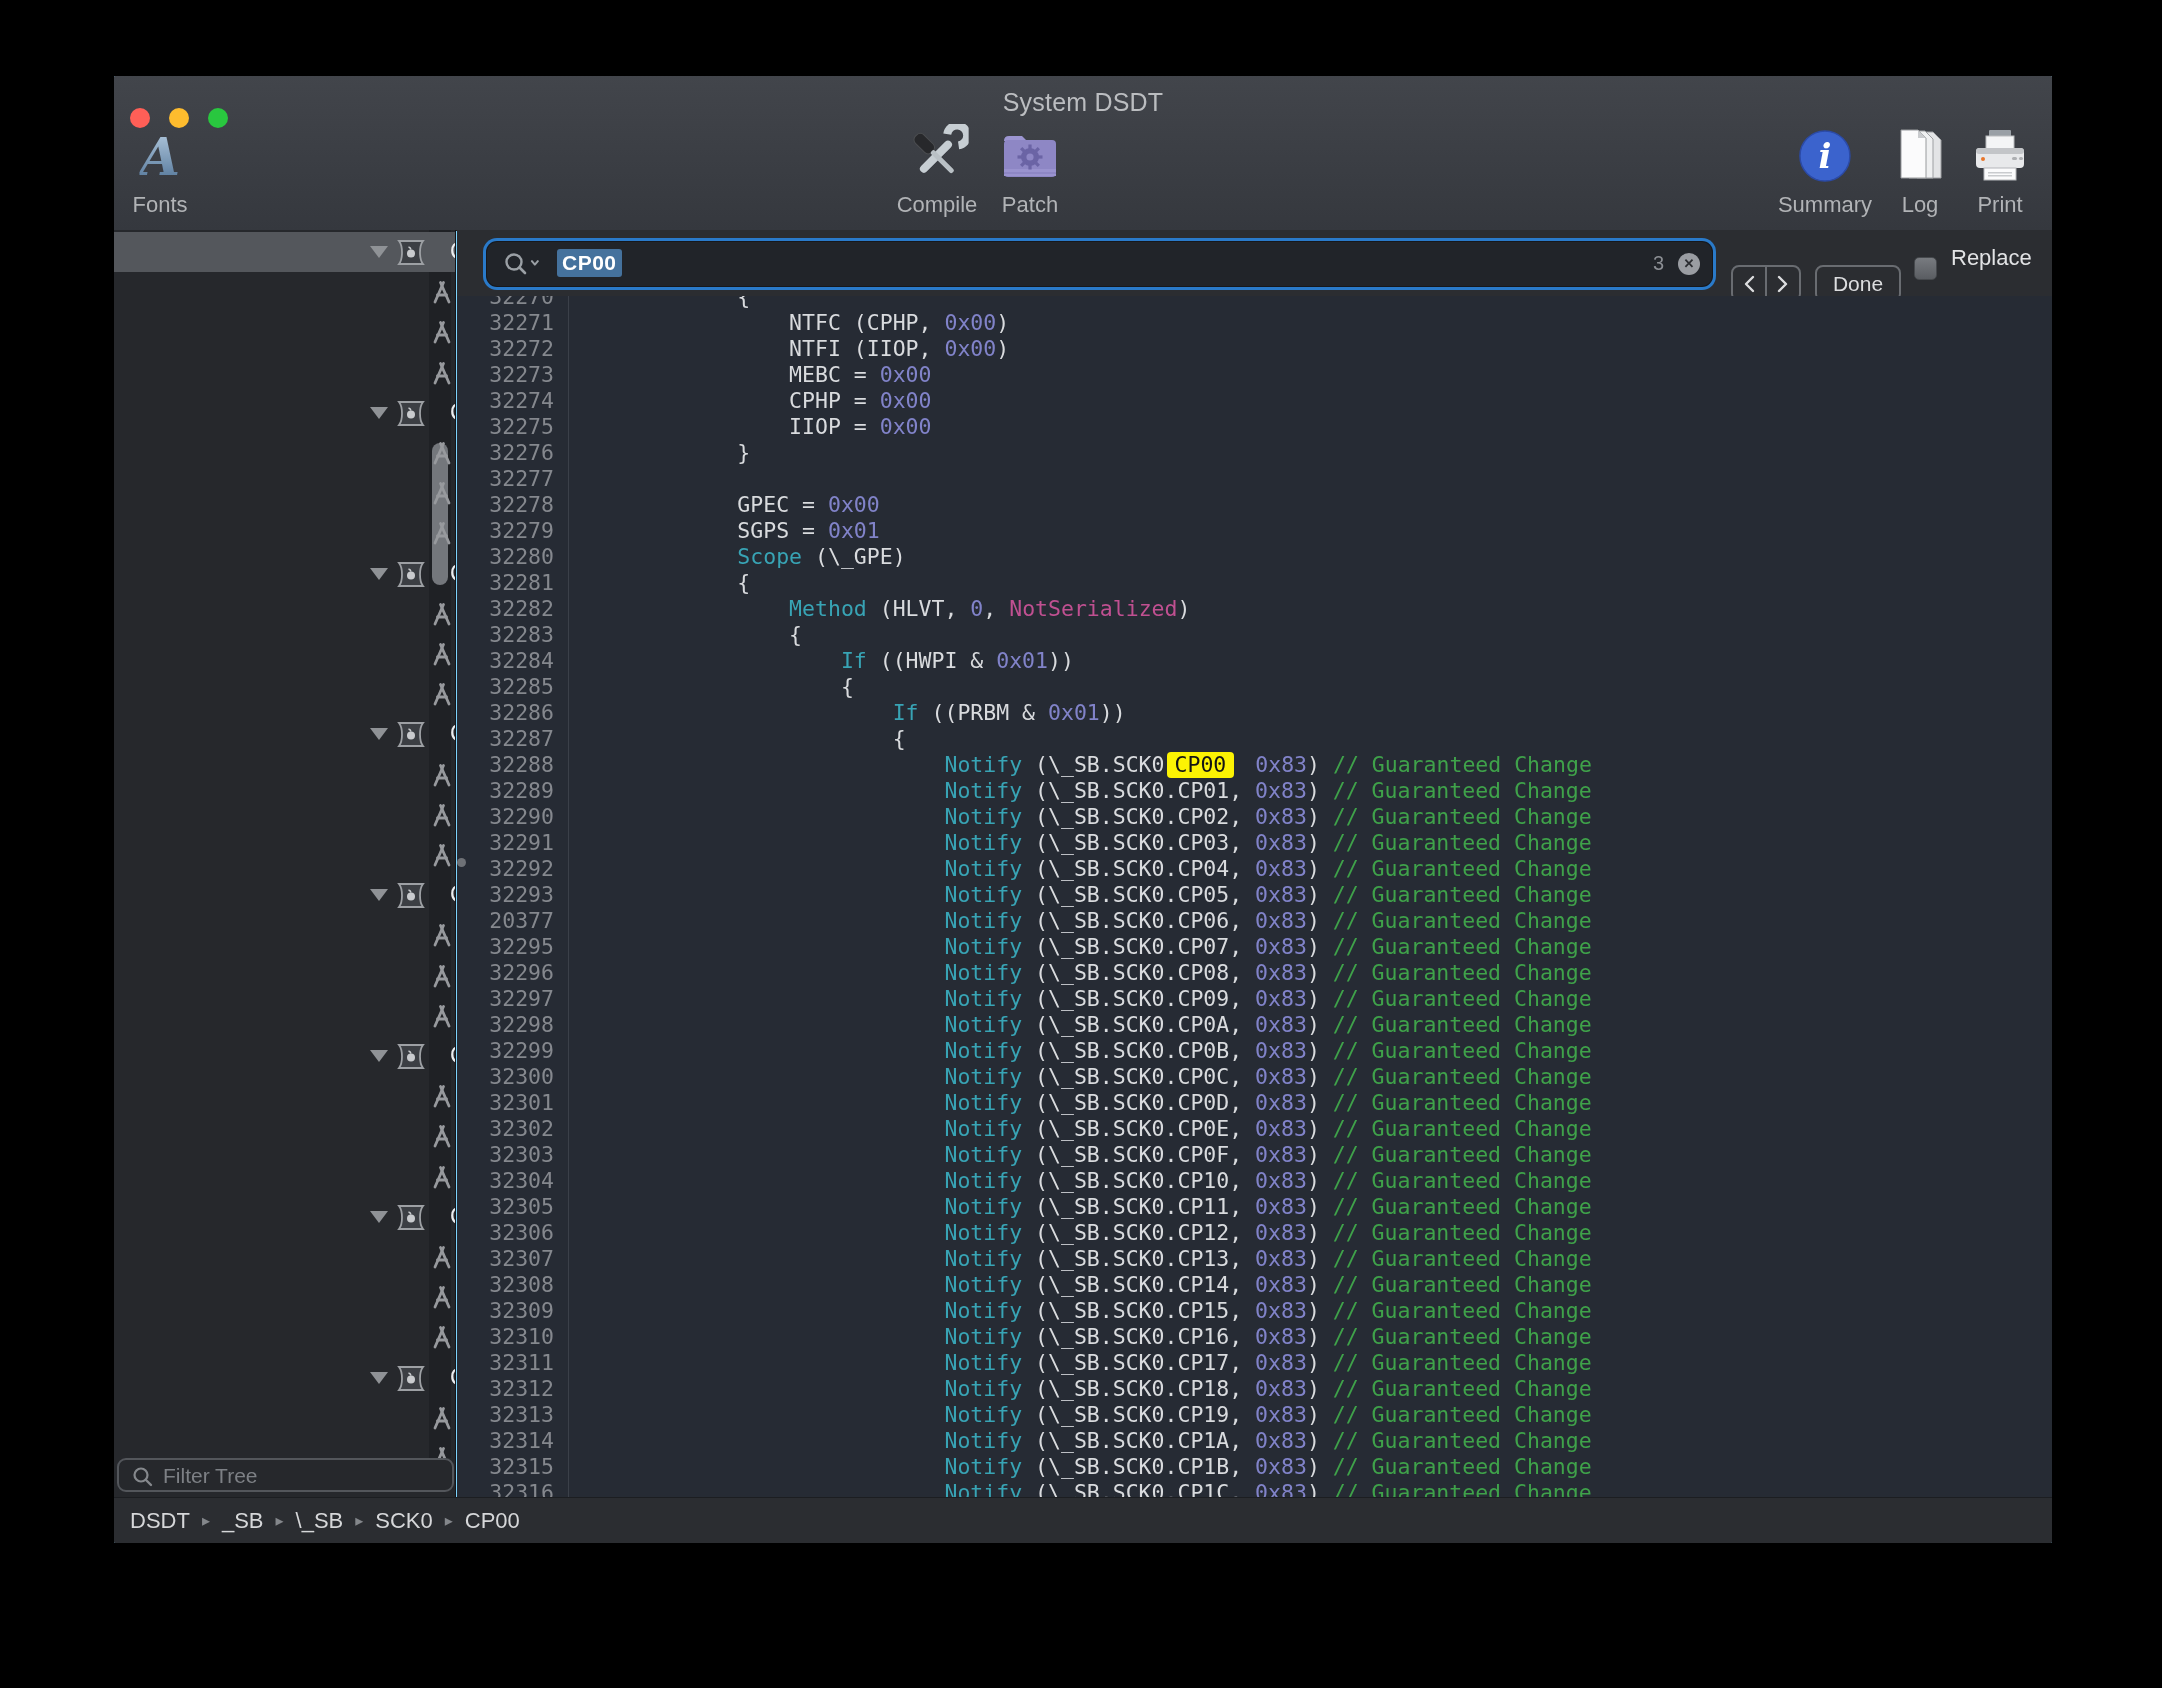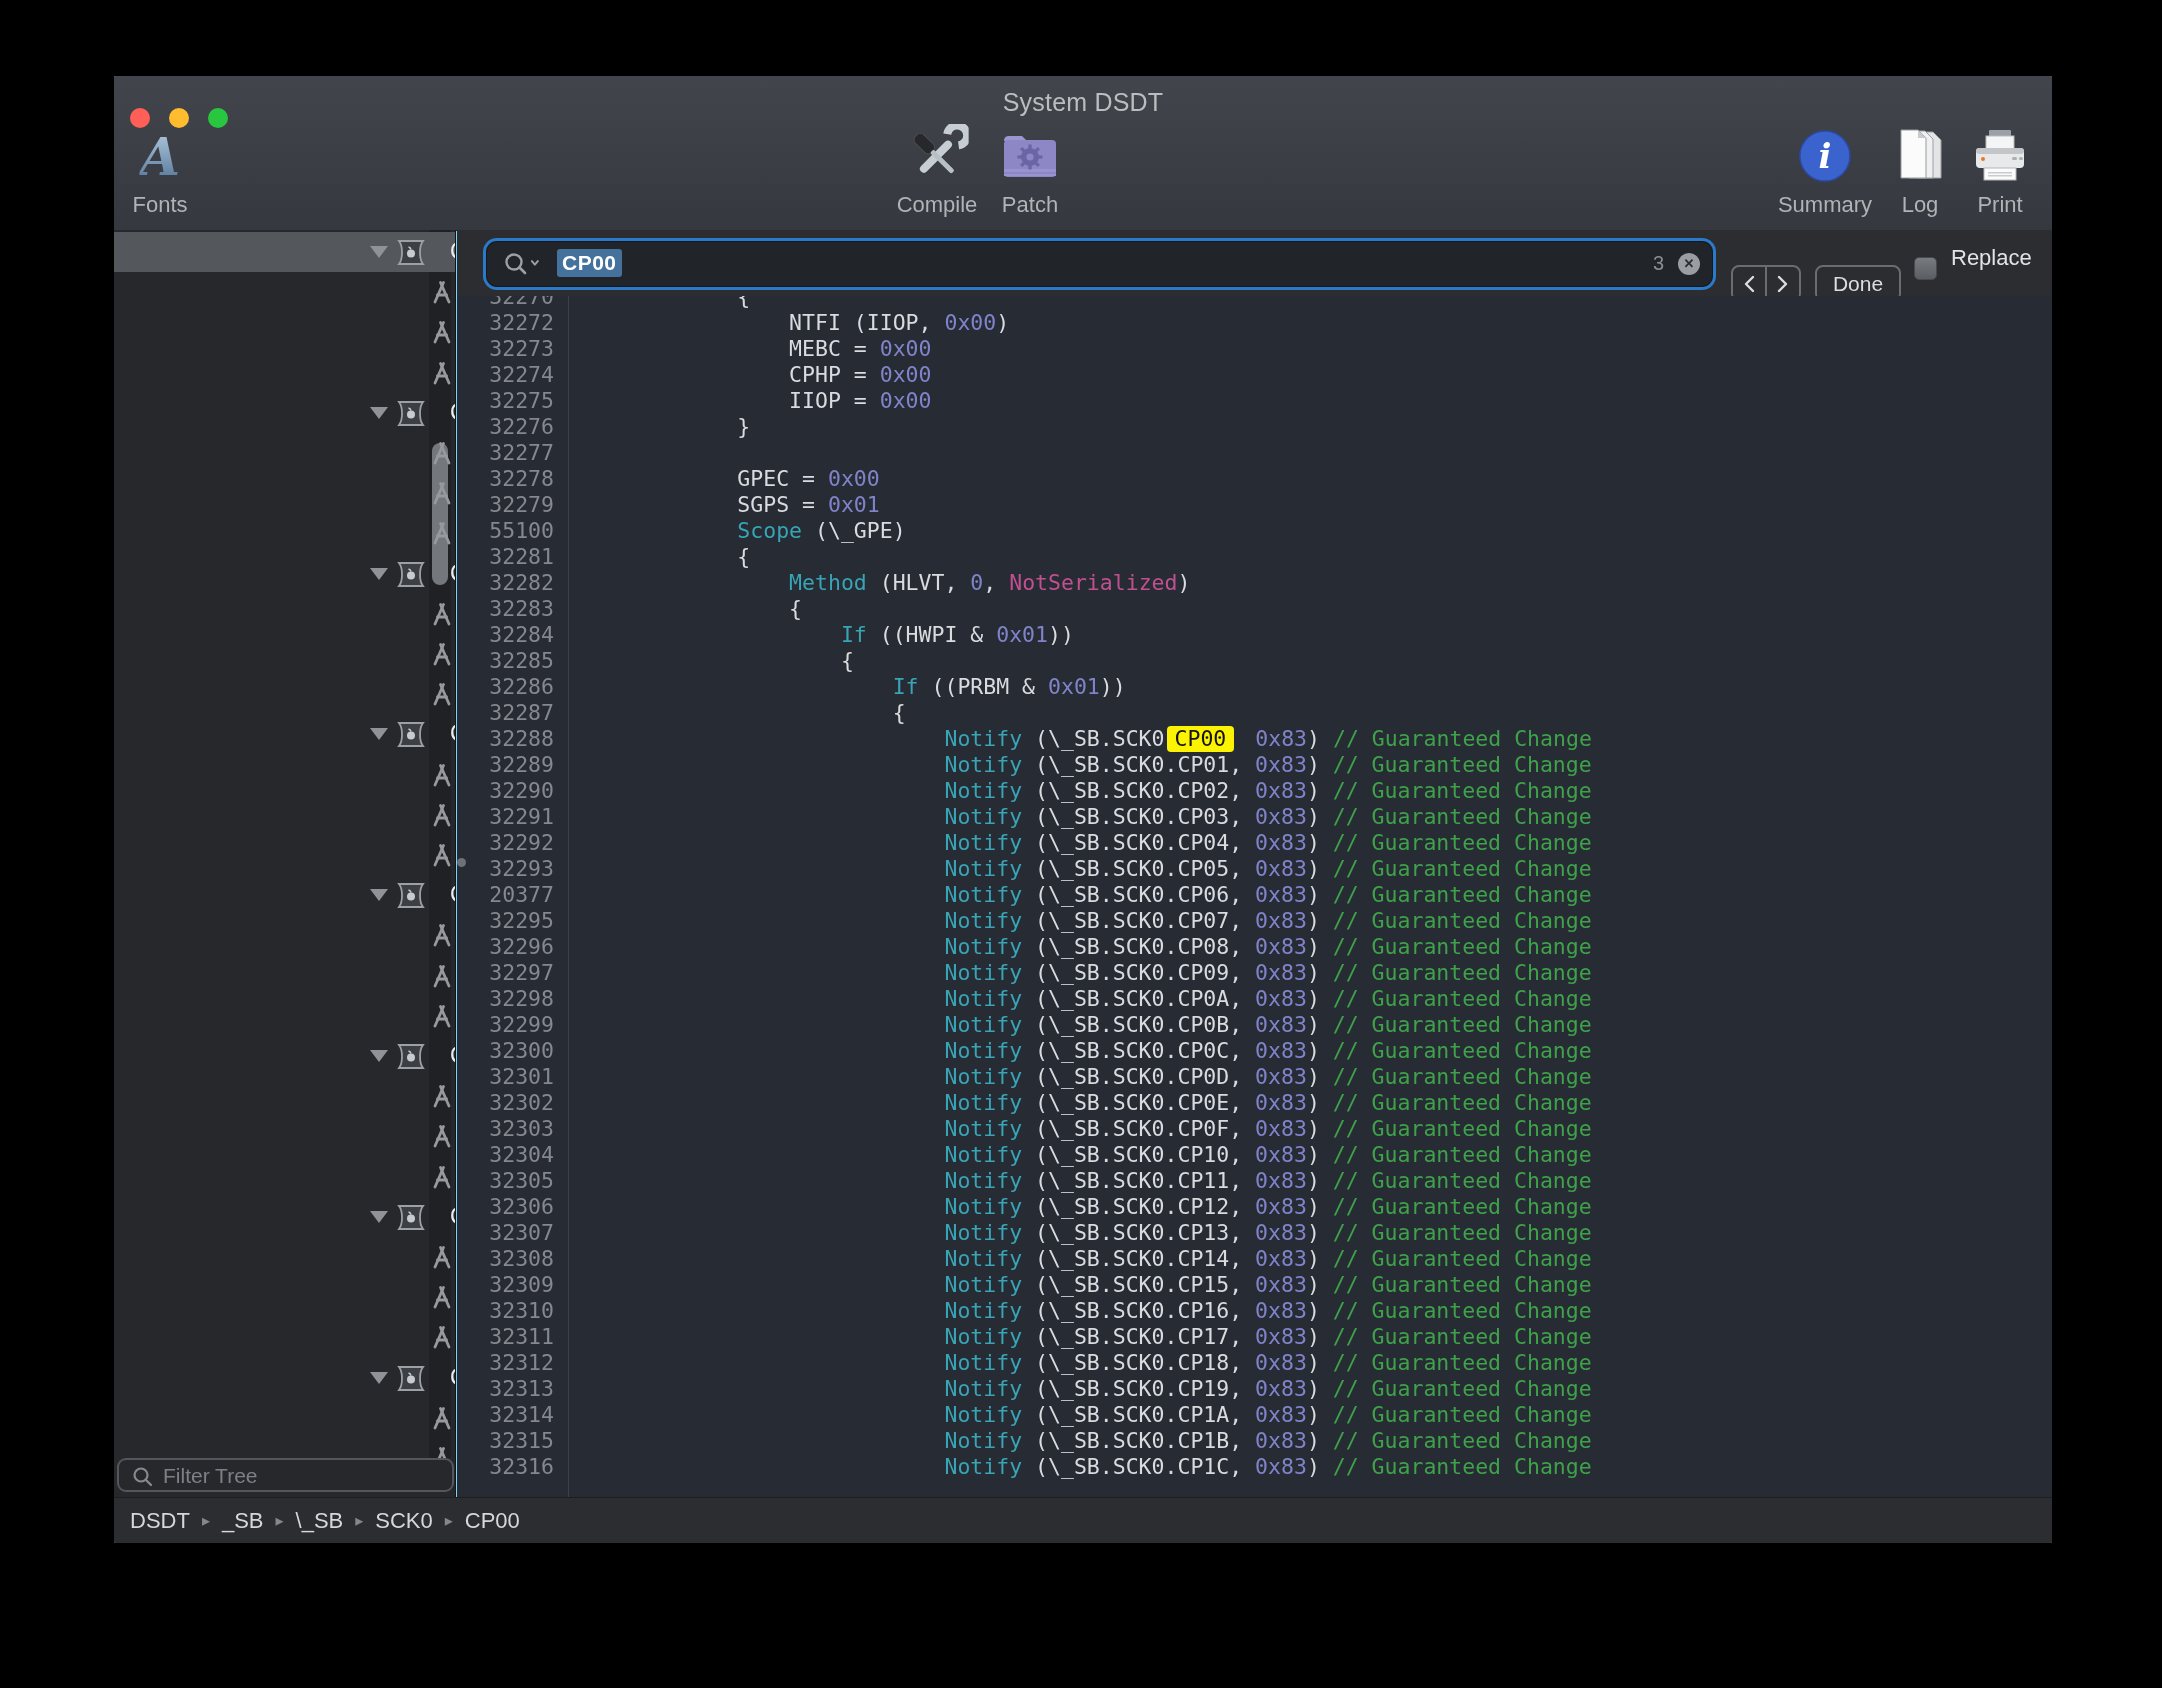--- a/index.html
+++ b/index.html
@@ -506,20 +506,24 @@
       </div>
     </div>
 
     <div id="editor">
       <div id="code-scroll">
           <div class="code-line">
             <span class="ln">32270</span>
             <span class="lc"><span class="tok-p">            {</span></span>
           </div>
           <div class="code-line">
+            <span class="ln">32271</span>
+            <span class="lc"><span class="tok-p">                NTFC (CPHP, </span><span class="tok-n">0x00</span><span class="tok-p">)</span></span>
+          </div>
+          <div class="code-line">
             <span class="ln">32272</span>
             <span class="lc"><span class="tok-p">                NTFI (IIOP, </span><span class="tok-n">0x00</span><span class="tok-p">)</span></span>
           </div>
           <div class="code-line">
             <span class="ln">32273</span>
             <span class="lc"><span class="tok-p">                MEBC = </span><span class="tok-n">0x00</span></span>
           </div>
           <div class="code-line">
             <span class="ln">32274</span>
             <span class="lc"><span class="tok-p">                CPHP = </span><span class="tok-n">0x00</span></span>
@@ -538,21 +542,21 @@
           </div>
           <div class="code-line">
             <span class="ln">32278</span>
             <span class="lc"><span class="tok-p">            GPEC = </span><span class="tok-n">0x00</span></span>
           </div>
           <div class="code-line">
             <span class="ln">32279</span>
             <span class="lc"><span class="tok-p">            SGPS = </span><span class="tok-n">0x01</span></span>
           </div>
           <div class="code-line">
-            <span class="ln">55100</span>
+            <span class="ln">32280</span>
             <span class="lc"><span class="tok-p">            </span><span class="tok-k">Scope</span><span class="tok-p"> (\_GPE)</span></span>
           </div>
           <div class="code-line">
             <span class="ln">32281</span>
             <span class="lc"><span class="tok-p">            {</span></span>
           </div>
           <div class="code-line">
             <span class="ln">32282</span>
             <span class="lc"><span class="tok-p">                </span><span class="tok-k">Method</span><span class="tok-p"> (HLVT, </span><span class="tok-n">0</span><span class="tok-p">, </span><span class="tok-a">NotSerialized</span><span class="tok-p">)</span></span>
           </div>

